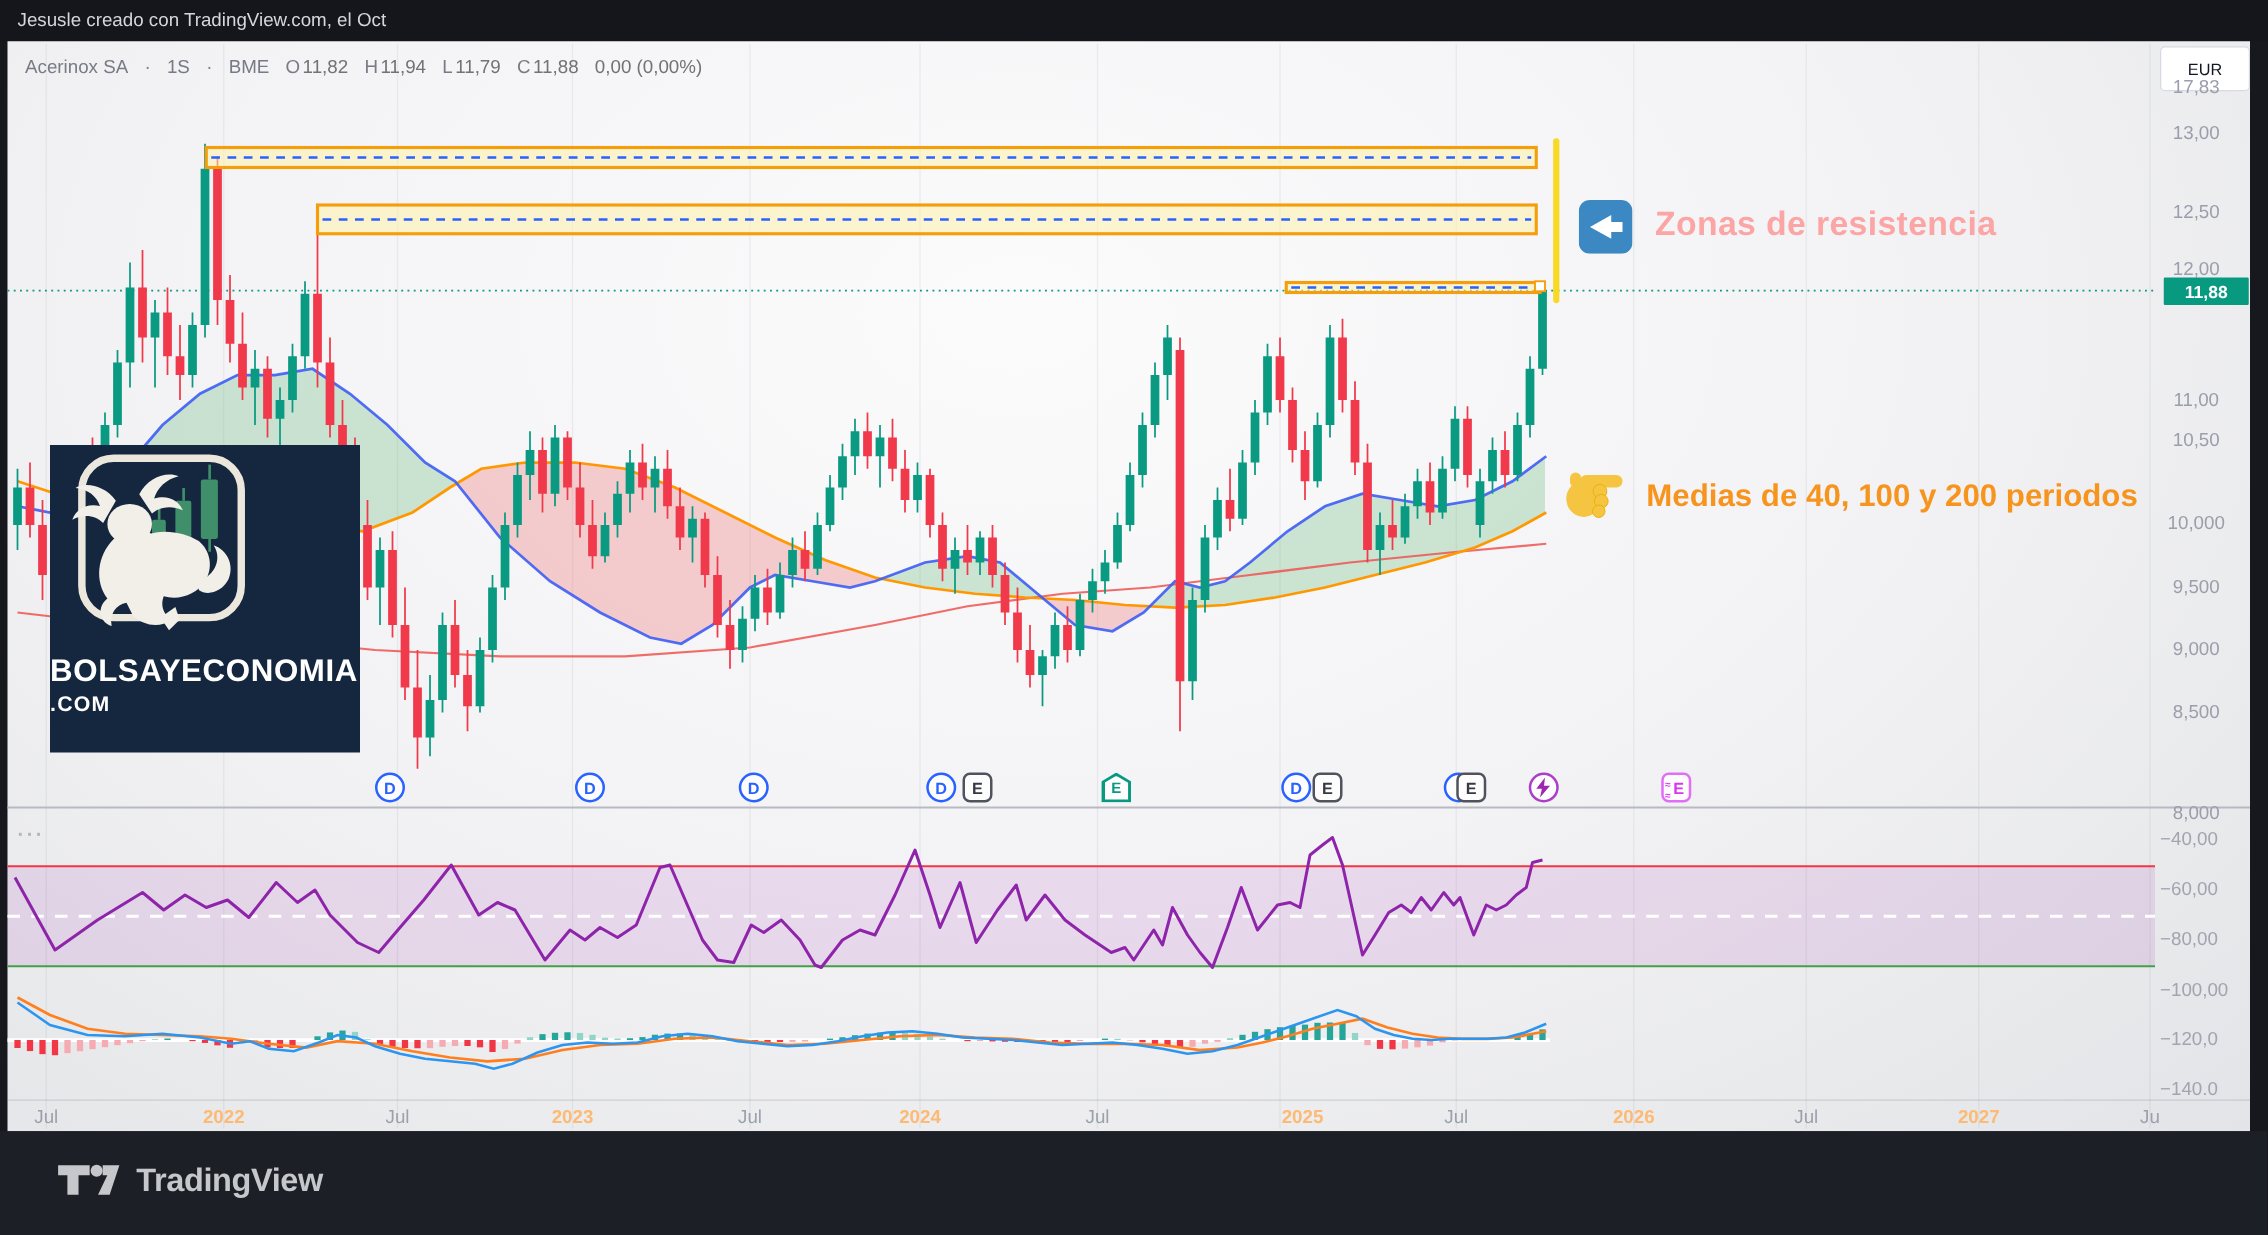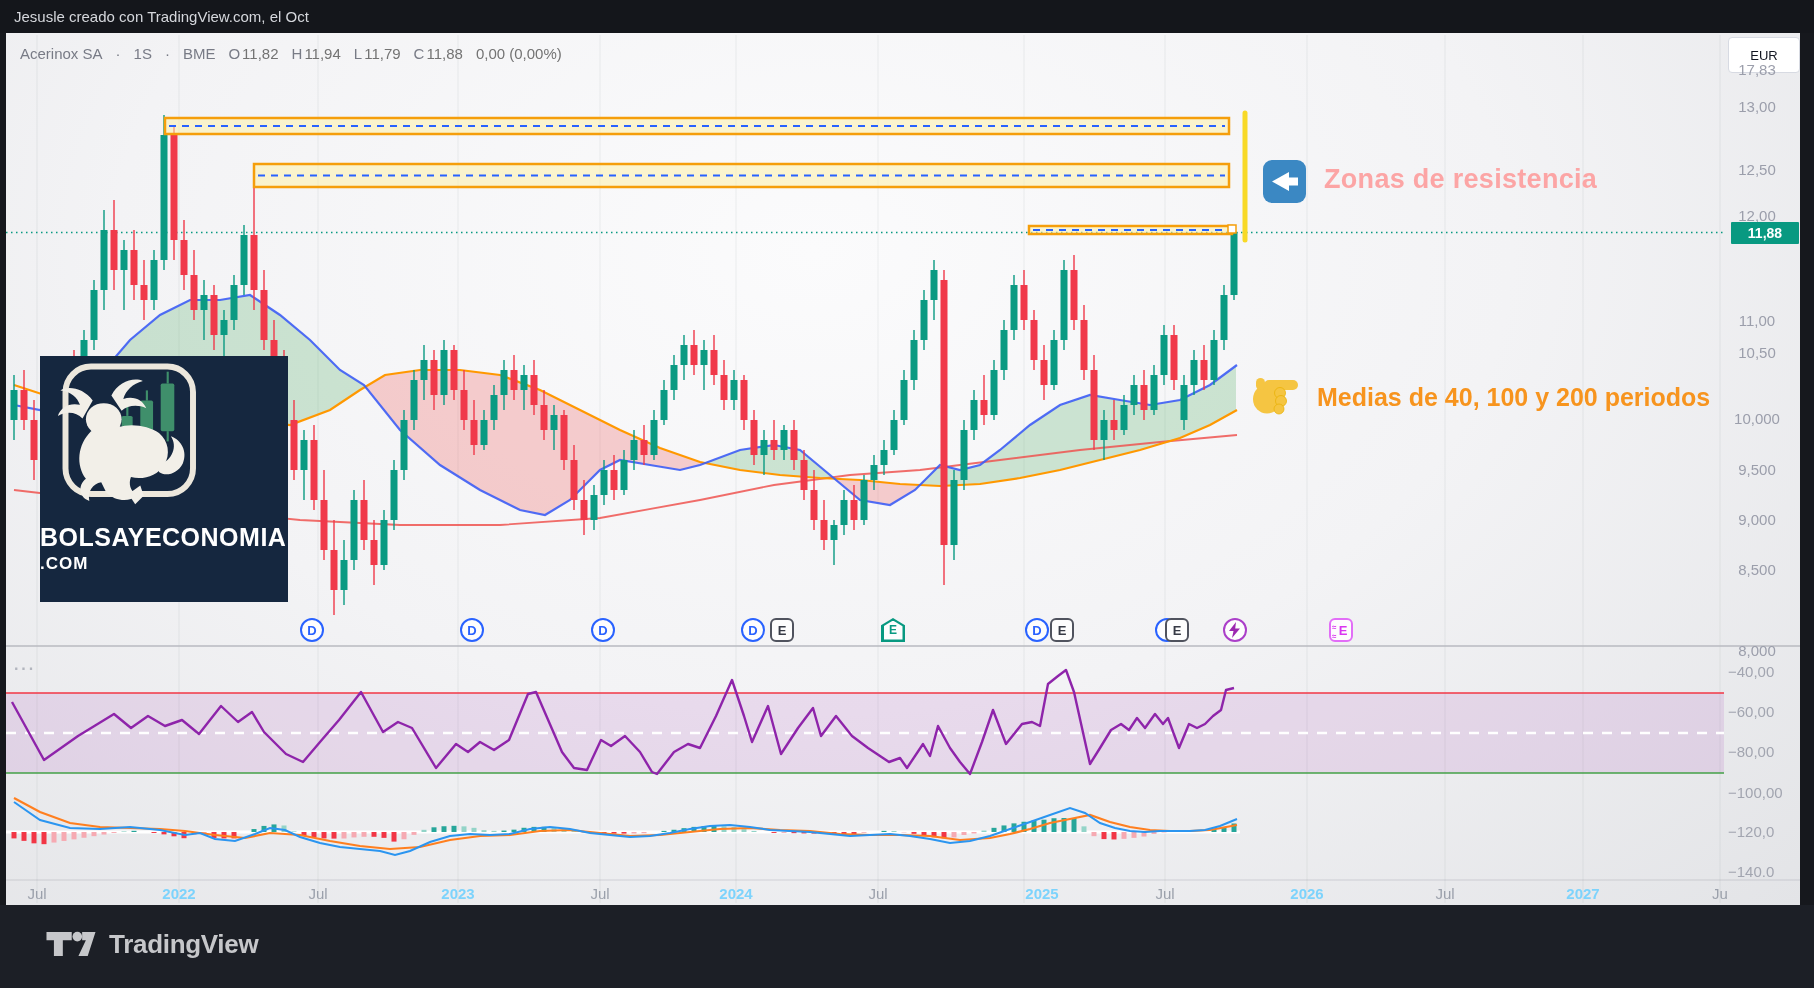--- a/index.html
+++ b/index.html
@@ -10,21 +10,21 @@
   #chart-svg{left:0;top:0;}
   #symbolrow{left:20px;top:43px;height:20px;display:flex;align-items:center;gap:13px;font-size:15px;color:#787b86;white-space:nowrap;}
   #symbolrow .val{color:#737373;}
   #symbolrow .pfx{color:#787b86;}
   .ohlc{display:flex;gap:2px;}
   #eur-btn{left:1728px;top:37px;width:70px;height:34px;background:#ffffff;border:1px solid #d7dae2;border-radius:4px;color:#131722;font-size:13px;display:flex;align-items:center;justify-content:center;}
   .pricelabel{left:1717px;width:80px;height:18px;text-align:center;font-size:15px;color:#9b9eab;line-height:18px;}
   .indlabel{left:1728px;width:76px;height:18px;text-align:left;font-size:15px;color:#a2a5b0;line-height:18px;}
   #price-badge{left:1731px;top:222px;width:68px;height:22px;background:#089981;color:#ffffff;font-size:14px;font-weight:bold;display:flex;align-items:center;justify-content:center;border-radius:1px;}
   .timelabel{height:20px;font-size:15px;line-height:20px;transform:translateX(-50%);white-space:nowrap;}
-  .timelabel.year{color:#7dd3fc;font-weight:700;}
+  .timelabel.year{color:#fdba74;font-weight:700;}
   .timelabel.month{color:#9ba0ab;font-weight:400;}
   #zonas-label{left:1324px;top:164px;font-size:27px;font-weight:700;color:#fca5a5;letter-spacing:0.3px;}
   #medias-label{left:1317px;top:383px;font-size:25px;font-weight:700;color:#f7941e;}
   #arrow-box{left:1263px;top:160px;}
   #hand-box{left:1250px;top:372px;}
   #watermark{left:40px;top:356px;width:248px;height:246px;background:#15273f;display:flex;flex-direction:column;}
   #watermark .wm-line1{color:#ffffff;font-weight:700;font-size:25px;letter-spacing:0.5px;margin-top:-8px;}
   #watermark .wm-line2{color:#ffffff;font-weight:700;font-size:17px;letter-spacing:1px;margin-top:2px;}
   #more-dots{left:14px;top:660px;color:#b2b5be;font-size:16px;font-weight:bold;letter-spacing:2px;}
   #footer{left:0;top:905px;width:1814px;height:83px;background:#1c1f26;}

